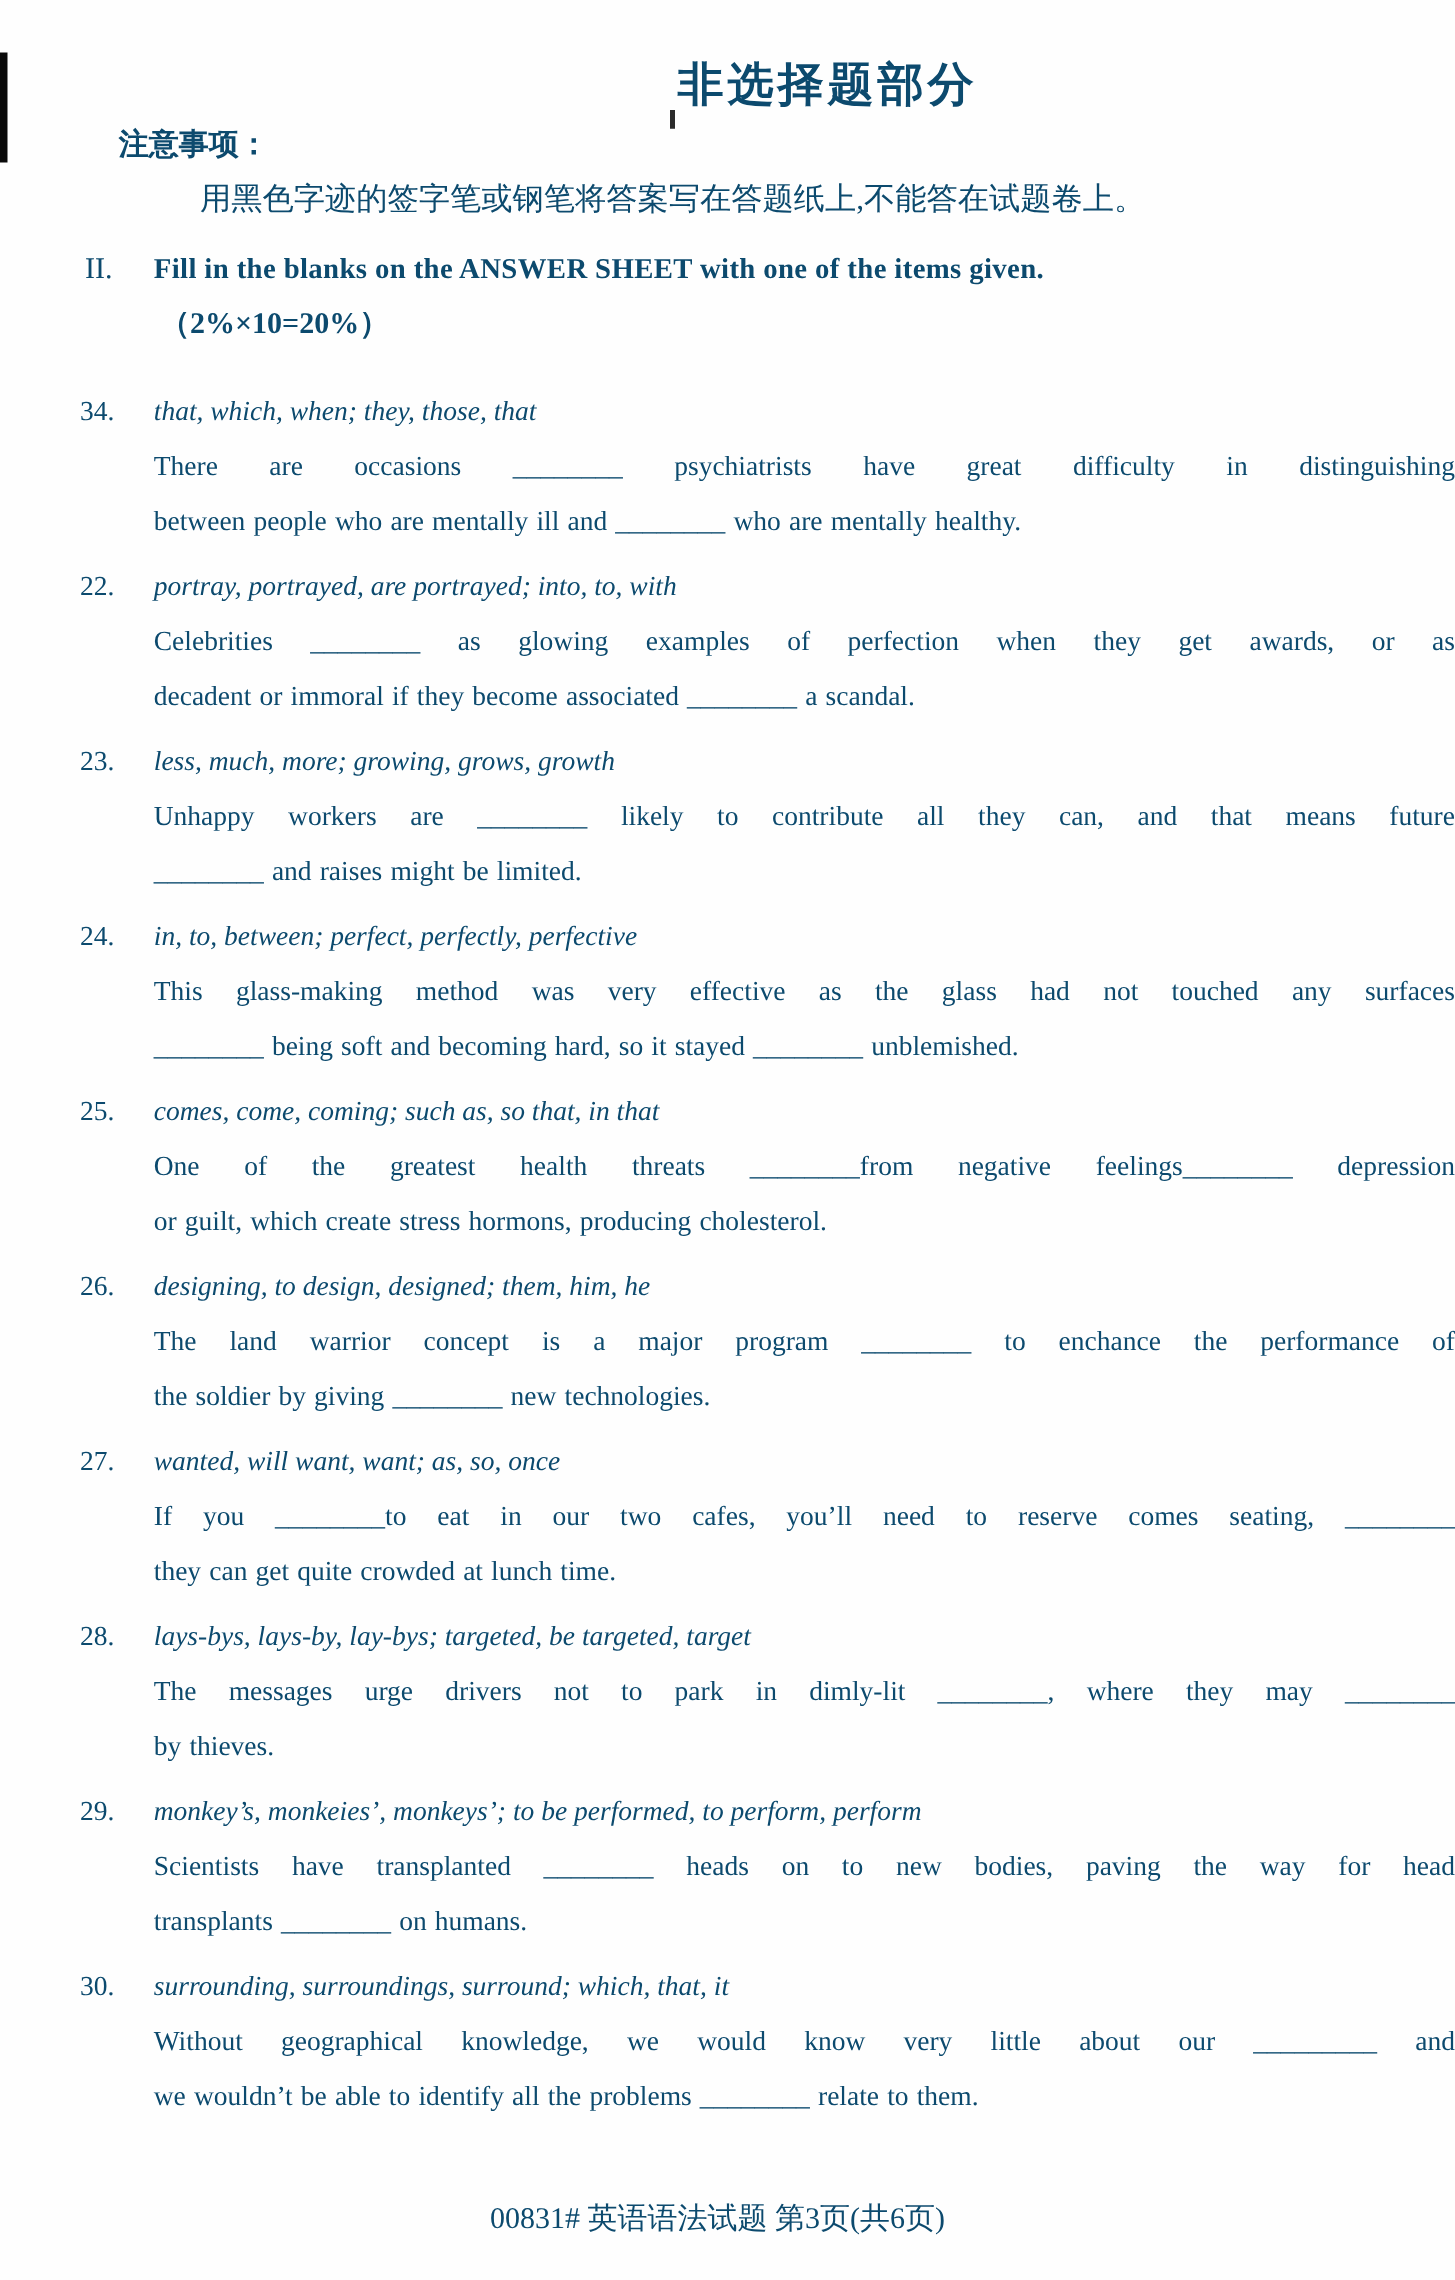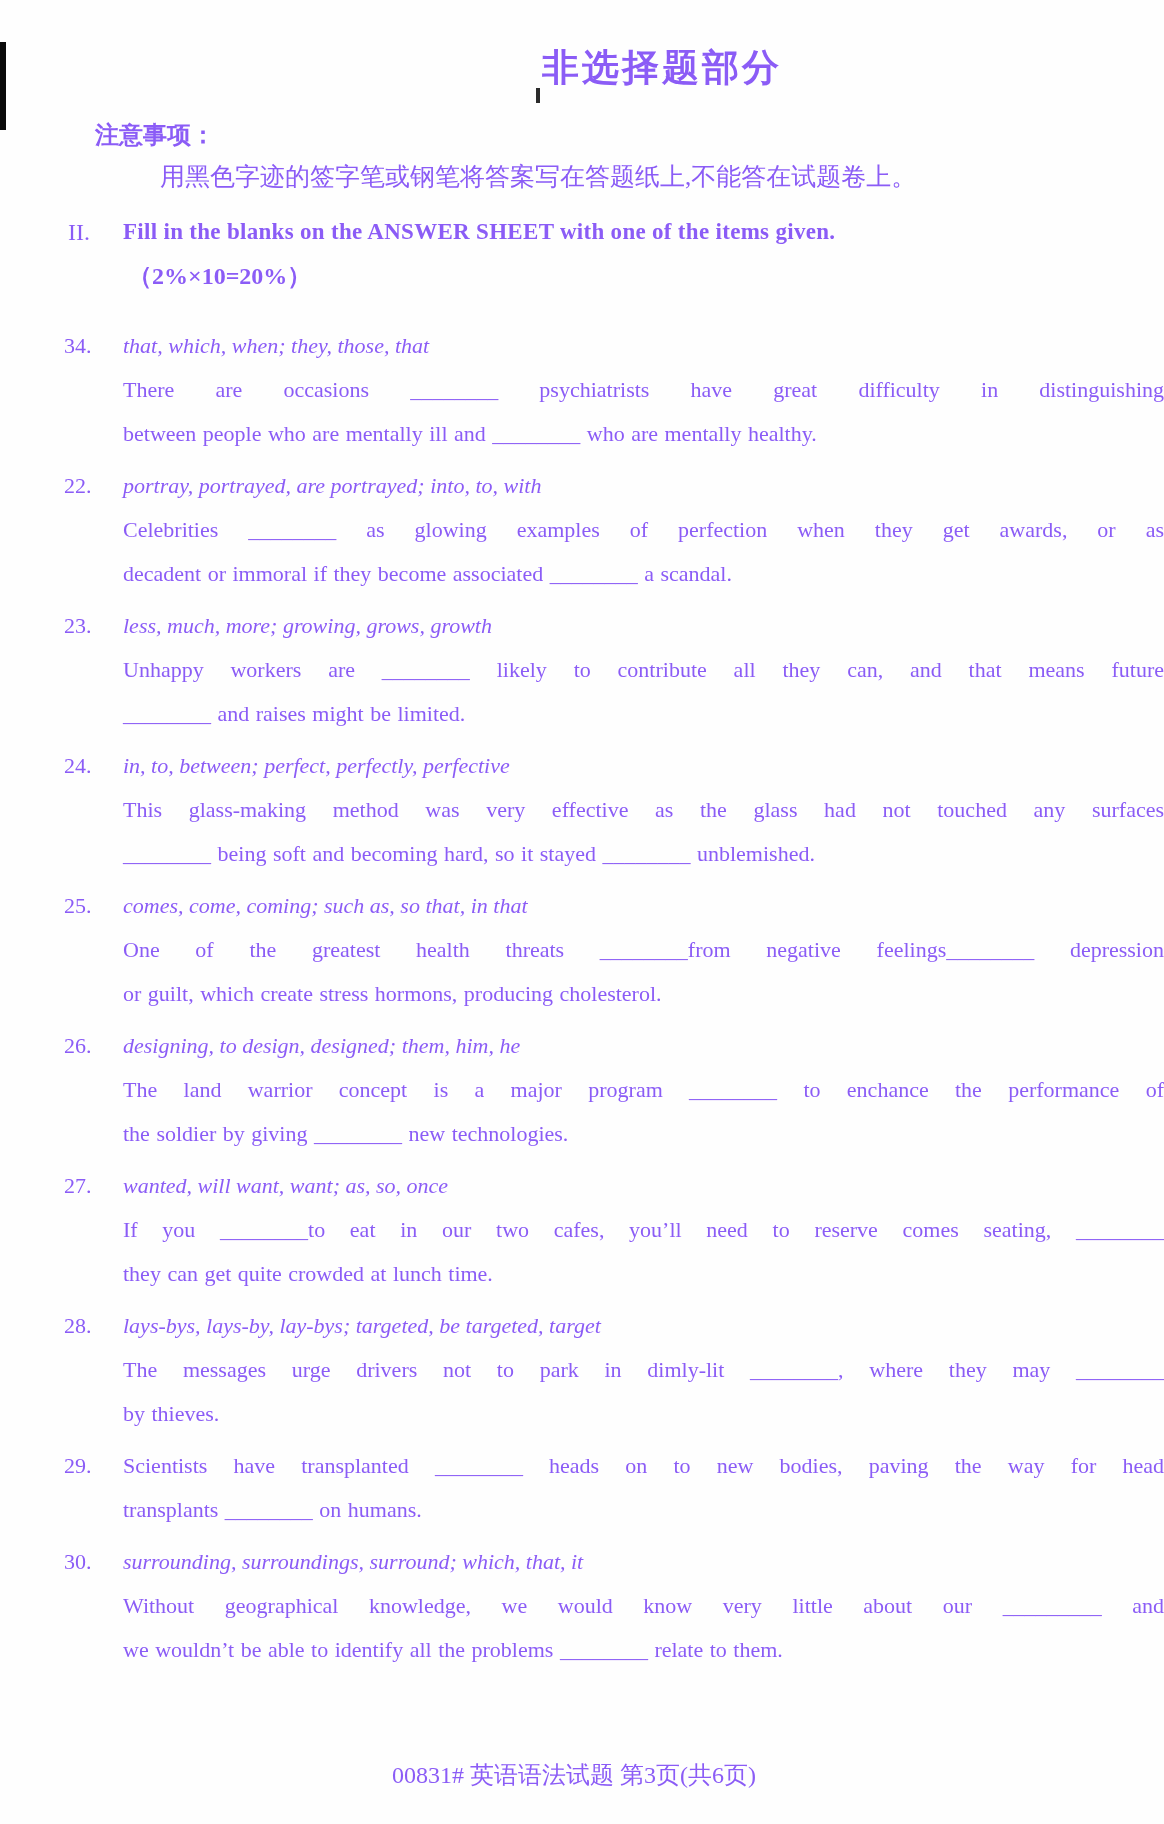--- a/index.html
+++ b/index.html
@@ -1,29 +1,29 @@
 <!DOCTYPE html>
 <html><head>
 <meta charset="utf-8">
 <style>
   * { margin:0; padding:0; box-sizing:border-box; }
   html,body { background:#ffffff; }
   .page {
     width:1164px; height:1824px; background:#fefefe; position:relative;
-    overflow:hidden; padding-top:46px; color:#8b5cf6;
+    overflow:hidden; padding-top:46px; color:#0c4a6e;
     font-family:"Liberation Serif","DejaVu Serif",serif;
   }
   .title {
     font-family:"DejaVu Sans","Liberation Sans",sans-serif;
     font-weight:700; font-size:37px; line-height:44px;
     text-align:center; position:relative; left:80px; letter-spacing:3px;
   }
   .notice-label {
-    margin:28px 0 0 95px;
-    font-family:Liberation Sans, sans-serif;
+    margin:11px 0 0 95px;
+    font-family:Liberation Mono, monospace;
     font-weight:700; font-size:24px; line-height:34px;
   }
   .notice-text { margin:8px 0 0 160px; font-size:25px; line-height:34px; }
   .section { margin-top:16px; position:relative; }
   .section-num { position:absolute; left:68px; top:0; font-weight:400; font-size:24px; line-height:44px; }
   .section-heading { margin-left:123px; margin-right:60px; font-weight:700; font-size:23px; line-height:44px; letter-spacing:0.3px; }
   .section-points { margin-left:128px; font-weight:700; font-size:24px; line-height:44px; }
   .questions { margin-top:26px; }
   .q { position:relative; margin-bottom:8px; }
   .qnum { position:absolute; left:64px; top:0; font-size:22px; line-height:44px; }
@@ -108,20 +108,21 @@
 
     <div class="q">
       <span class="qnum">28.</span>
       <div class="qopts">lays-bys, lays-by, lay-bys; targeted, be targeted, target</div>
       <div class="qline j">The messages urge drivers not to park in dimly-lit ________, where they may ________</div>
       <div class="qline">by thieves.</div>
     </div>
 
     <div class="q">
       <span class="qnum">29.</span>
+      <div class="qopts">monkey’s, monkeies’, monkeys’; to be performed, to perform, perform</div>
       <div class="qline j">Scientists have transplanted ________ heads on to new bodies, paving the way for head</div>
       <div class="qline">transplants ________ on humans.</div>
     </div>
 
     <div class="q">
       <span class="qnum">30.</span>
       <div class="qopts">surrounding, surroundings, surround; which, that, it</div>
       <div class="qline j">Without geographical knowledge, we would know very little about our _________ and</div>
       <div class="qline">we wouldn’t be able to identify all the problems ________ relate to them.</div>
     </div>

